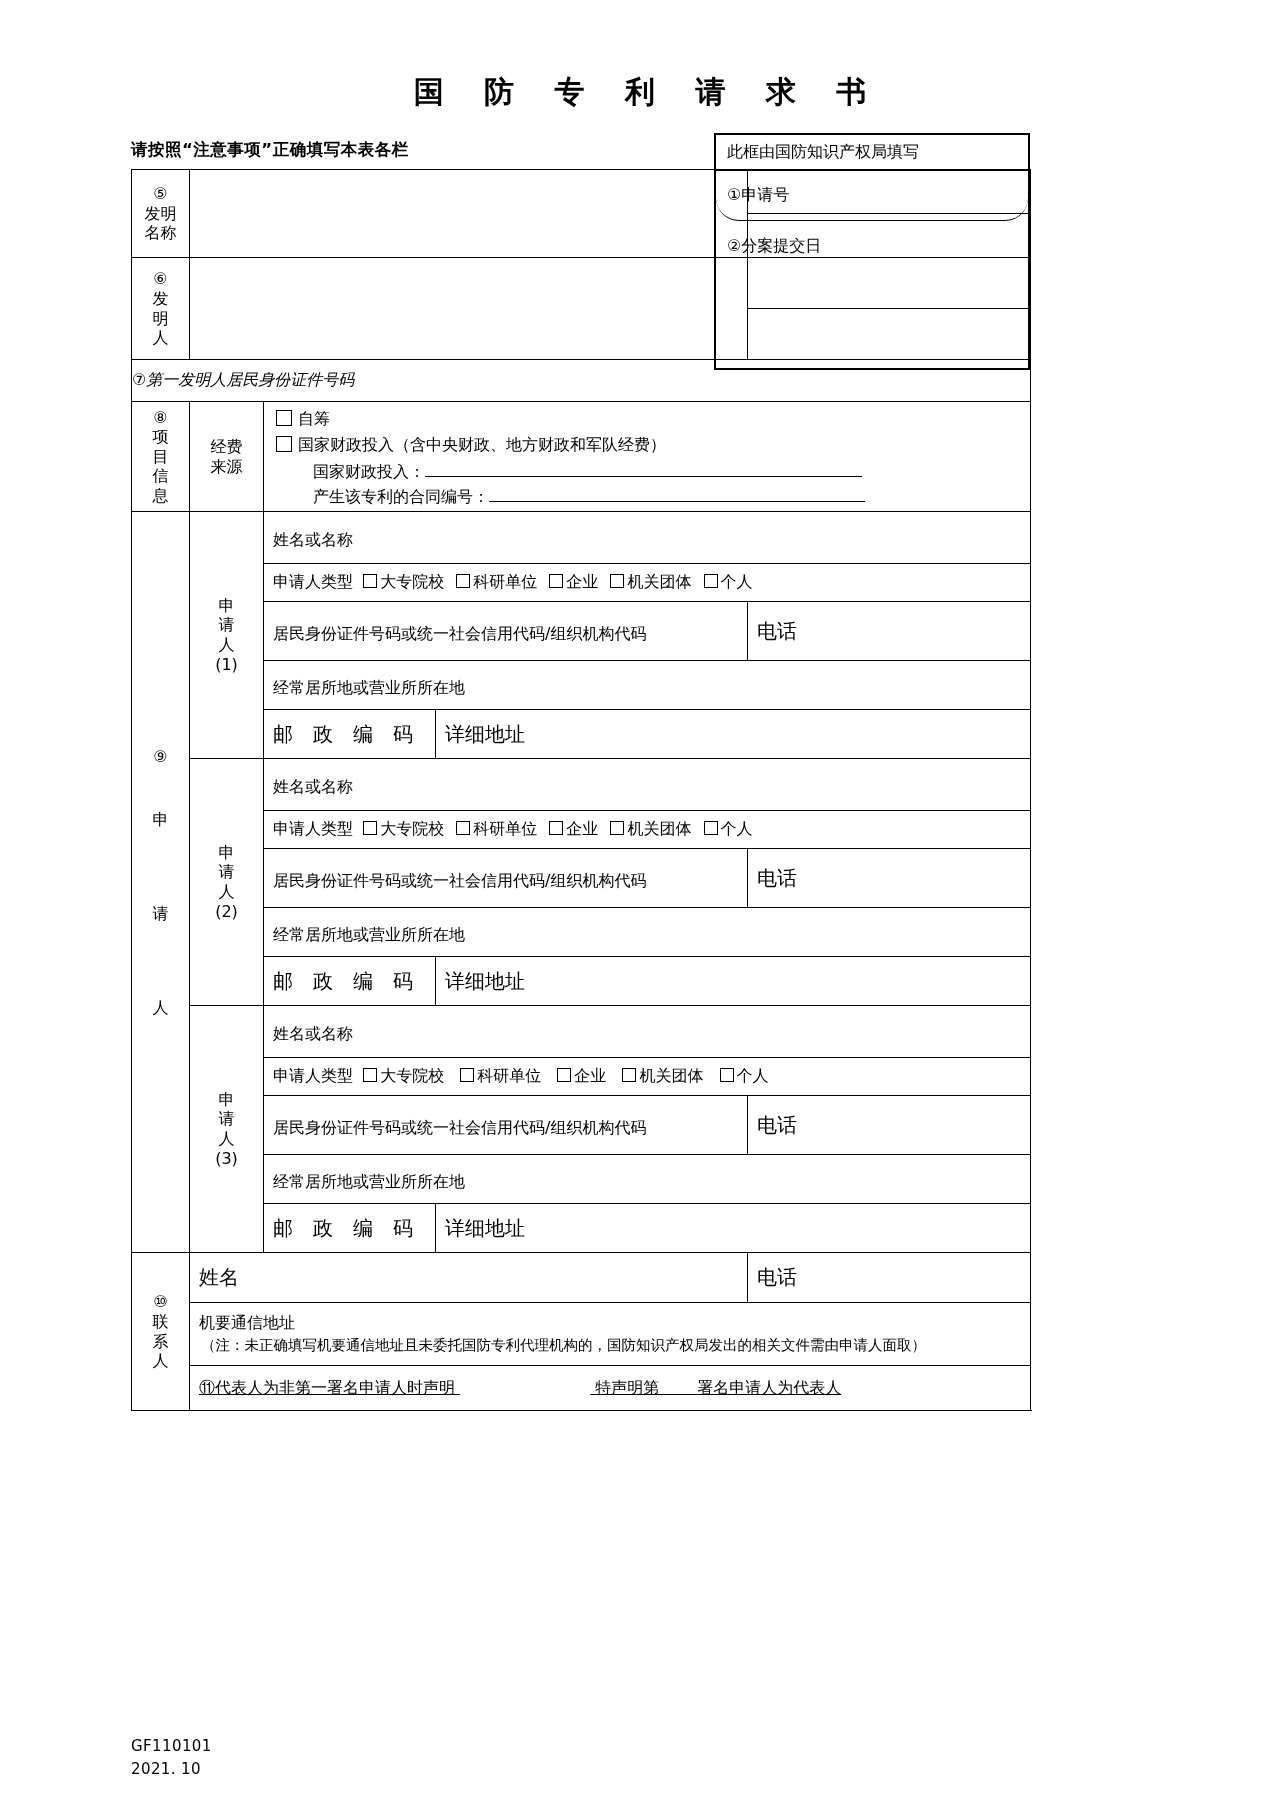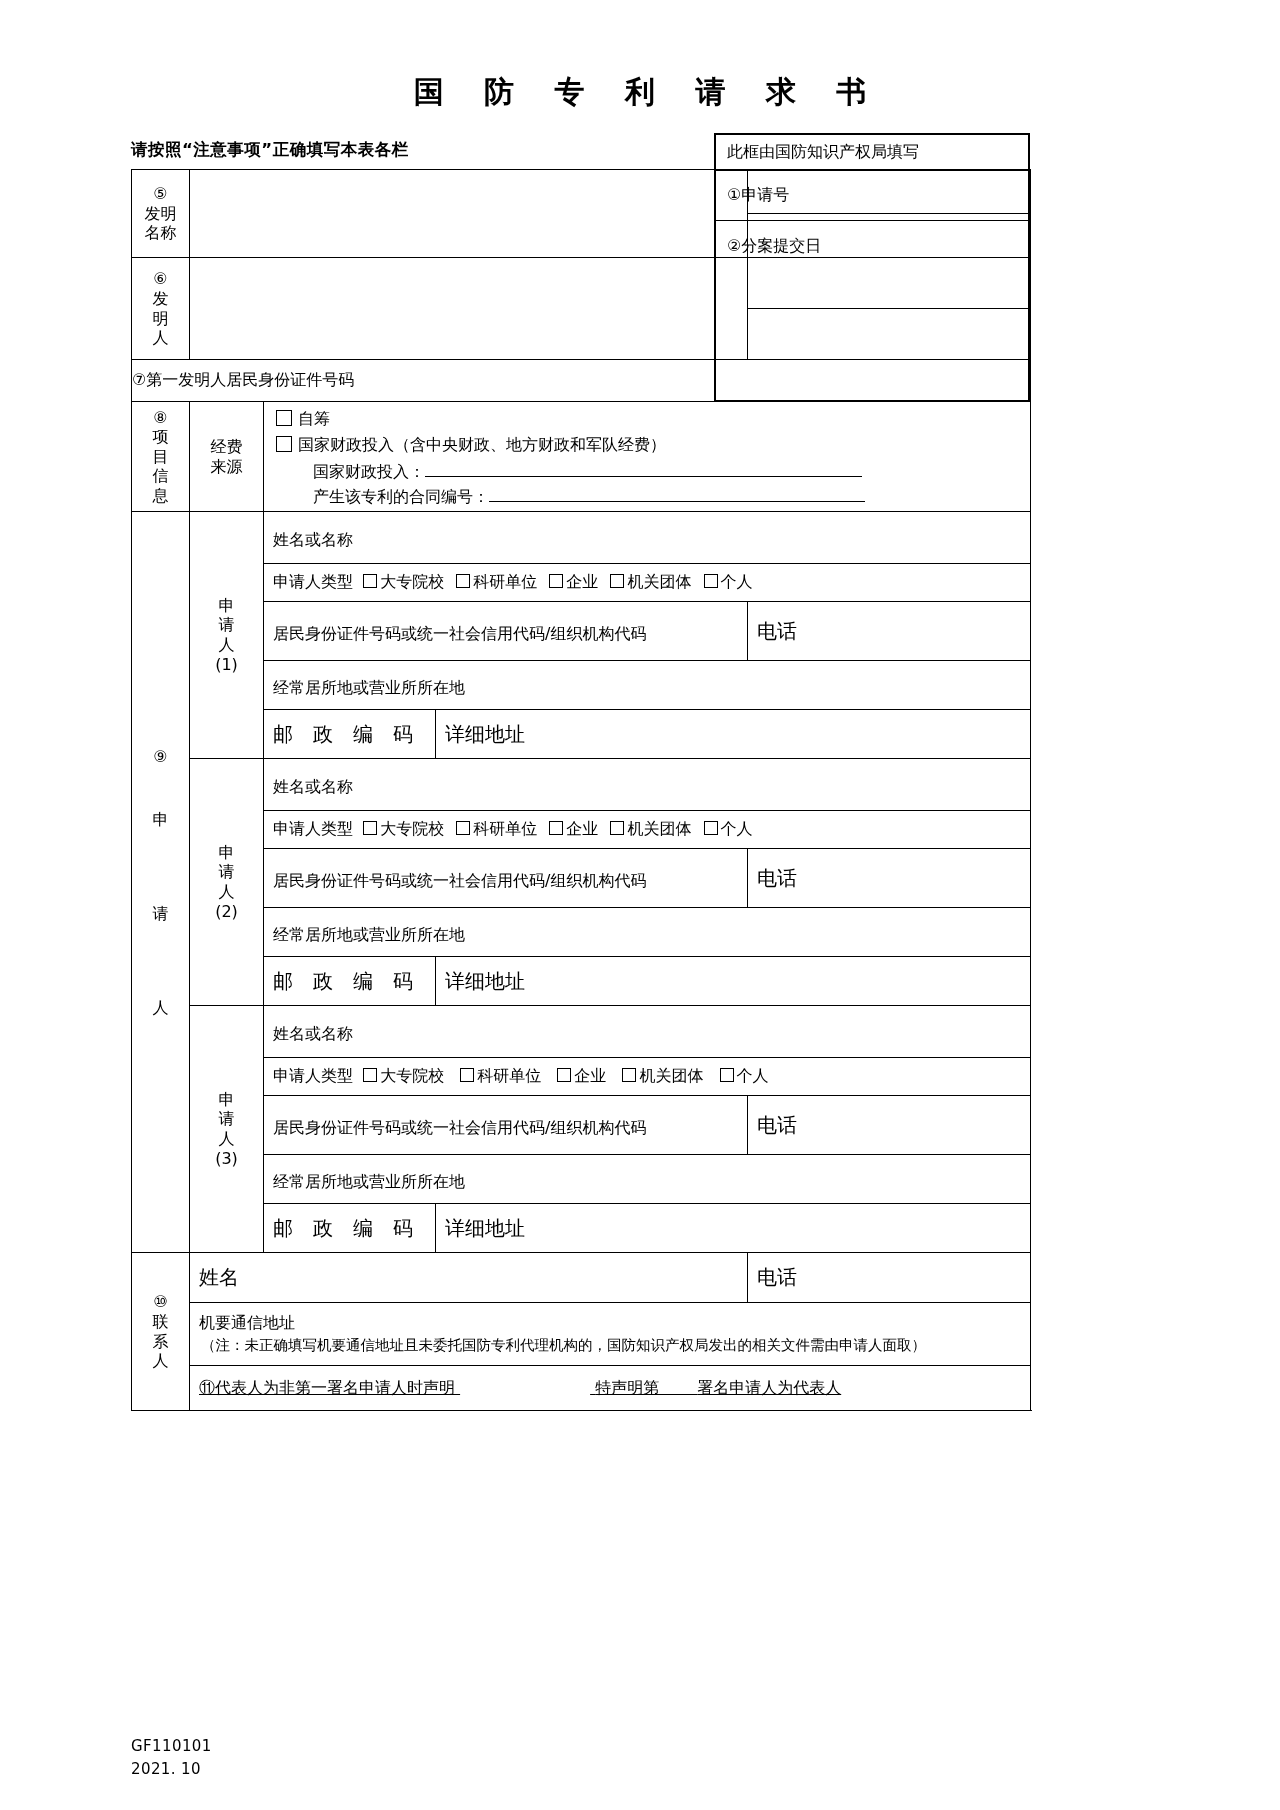--- a/index.html
+++ b/index.html
@@ -46,54 +46,54 @@
     font-weight: bold;
     letter-spacing: 0.5px;
   }
 
   
   .official-box {
     position: absolute;
     left: 714px;
     top: 133px;
     width: 316px;
-    height: 269px;
+    height: 237px;
     border: 2.6px solid #000;
     box-sizing: border-box;
     z-index: 6;
     background: transparent;
   }
   .official-row {
     box-sizing: border-box;
     border-bottom: 1.4px solid #000;
     padding-left: 11px;
     display: flex;
     align-items: center;
     font-size: 16px;
   }
   .official-row:last-child { border-bottom: none; }
   .or-h1 { height: 36px; }
-  .or-h2 { height: 50px; }
+  .or-h2 { height: 50px; border-radius: 23px; }
 
   
   table.main {
     position: absolute;
     left: 131px;
     top: 169px;
     width: 899px;
     border-collapse: collapse;
     table-layout: fixed;
     font-size: 16px;
   }
   table.main td {
     border: 1.3px solid #000;
     padding: 0;
     vertical-align: middle;
   }
-  .cellpad { padding: 5px 9px; }
+  .cellpad { padding: 5px 9px; font-style: italic; }
 
   
   .vlabel {
     text-align: center;
     line-height: 1.18;
     font-size: 16px;
     padding: 4px 2px;
   }
   .vchar { display: block; text-align: center; line-height: 1.22; }
 

